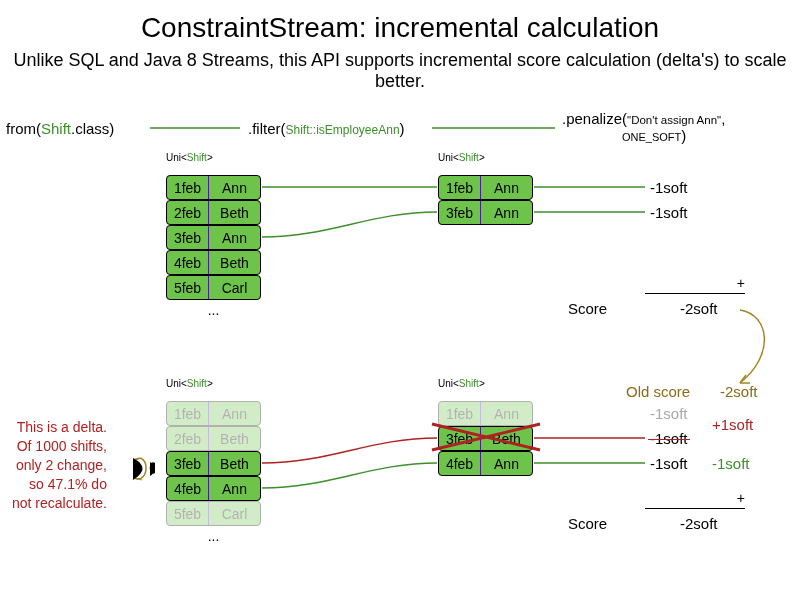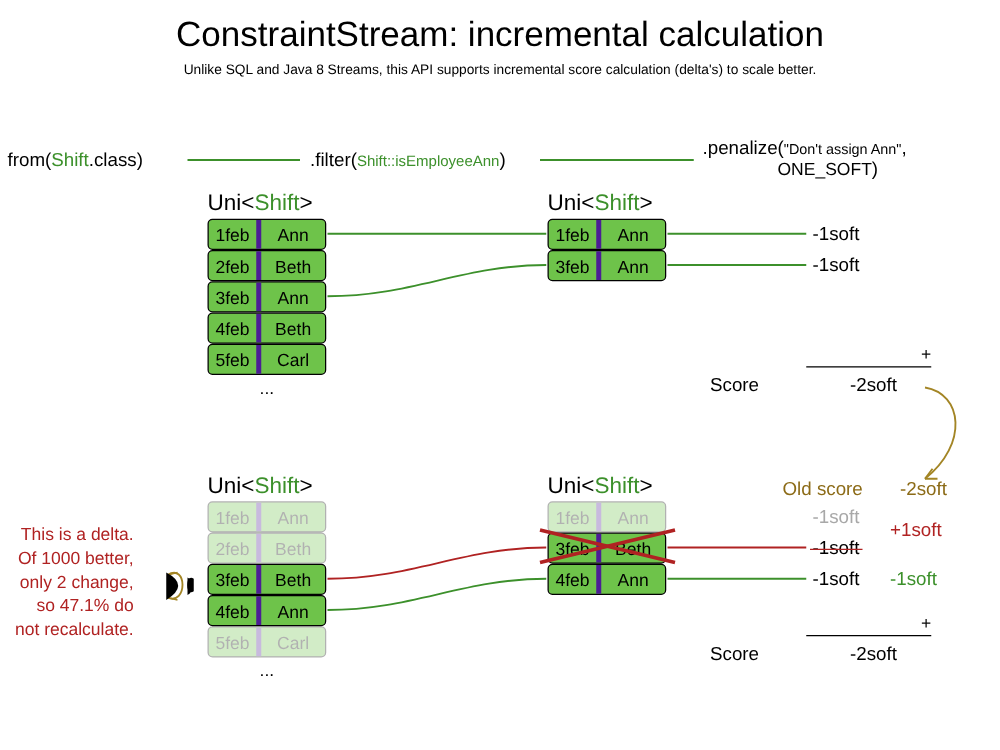--- a/index.html
+++ b/index.html
@@ -1,29 +1,29 @@
 <!DOCTYPE html>
 <html><head>
 <meta charset="utf-8">
 <style>
   * { box-sizing: border-box; margin: 0; padding: 0; }
   body { font-family: Arial, Helvetica, sans-serif; background: #fff; width: 800px; height: 600px; position: relative; overflow: hidden; }
   .title { font-size: 28px; font-weight: 400; text-align: center; margin-top: 12px; }
-  .subtitle { font-size: 11px; text-align: center; margin-top: 6px; }
+  .subtitle { font-size: 18px; text-align: center; margin-top: 6px; }
   .api-row { position: absolute; top: 110px; left: 0; width: 800px; }
   .api-lbl { position: absolute; font-size: 15px; white-space: nowrap; }
   .green { color: #3c902b; }
   .red { color: #b02222; }
   .brown { color: #8c6b17; margin-left: 28px; }
   .grey { color: #a8a8a8; }
-  .uni-lbl { position: absolute; font-size: 18px; }
+  .uni-lbl { position: absolute; font-size: 10px; }
   .stack { position: absolute; }
   .cell { width: 95px; height: 25px; border: 1px solid #000; border-radius: 4px; background: #6ec34a; display: flex; align-items: stretch; font-size: 14px; }
   .cell.faded { opacity: 0.3; }
-  .cell .date { width: 42px; display: flex; align-items: center; justify-content: center; border-right: 4px solid #4c1d95; }
+  .cell .date { width: 42px; display: flex; align-items: center; justify-content: center; border-right: 1px solid #4c1d95; }
   .cell .emp { flex: 1; display: flex; align-items: center; justify-content: center; color: #000000; }
   .dots { text-align: center; font-size: 14px; margin-top: 2px; width: 95px; }
   .score-lbl { position: absolute; font-size: 15px; }
   .score-box { position: absolute; font-size: 15px; text-align: right; }
   .score-box .plus { font-size: 14px; }
   .score-box .line { border-top: 1px solid #000; height: 1px; margin: 2px 0; }
   .delta-note { position: absolute; font-size: 14px; color: #b02222; text-align: right; line-height: 1.35; }
   svg.wires { position: absolute; top: 0; left: 0; pointer-events: none; }
   .strike { position: absolute; font-size: 15px; }
   .strike::after { content: ""; position: absolute; left: -2px; right: -2px; top: 50%; height: 1px; background: #b02222; }
@@ -36,21 +36,21 @@
 
 <div class="api-row">
   <div class="api-lbl" style="left:6px;top:10px">
     <span>from(</span><span class="green">Shift</span><span>.class)</span>
   </div>
   <div class="api-lbl" style="left:248px;top:10px">
     <span>.filter(</span><span class="green" style="font-size:12px">Shift</span><span class="green" style="font-size:12px">::isEmployeeAnn</span><span>)</span>
   </div>
   <div class="api-lbl" style="left:562px;top:0px;font-size:15px">
     <span>.penalize(</span><span style="font-size:11.5px">"Don't assign Ann"</span><span>,</span><br>
-    <span style="margin-left:60px;font-size:14px">ONE_SOFT</span><span>)</span>
+    <span style="margin-left:60px;font-size:11px">ONE_SOFT</span><span>)</span>
   </div>
 </div>
 
 <div class="uni-lbl" style="left:166px;top:152px">
   <span>Uni&lt;</span><span class="green">Shift</span><span>&gt;</span>
 </div>
 <div class="uni-lbl" style="left:438px;top:152px">
   <span>Uni&lt;</span><span class="green">Shift</span><span>&gt;</span>
 </div>
 
@@ -154,21 +154,21 @@
 
 <div class="score-box" style="left:645px;top:490px;width:100px">
   <div class="plus">+</div>
   <div class="line"></div>
 </div>
 <div class="score-lbl" style="left:568px;top:515px">Score</div>
 <div class="score-lbl" style="left:680px;top:515px">-2soft</div>
 
 <div class="delta-note" style="left:12px;top:418px">
   <div>This is a delta.</div>
-  <div>Of 1000 better,</div>
+  <div>Of 1000 shifts,</div>
   <div>only 2 change,</div>
   <div>so 47.1% do</div>
   <div>not recalculate.</div>
 </div>
 
 <svg class="wires" width="800" height="600">
 
   <line x1="150" y1="128" x2="240" y2="128" stroke="#3c902b" stroke-width="1.5"></line>
   <line x1="432" y1="128" x2="555" y2="128" stroke="#3c902b" stroke-width="1.5"></line>
 

